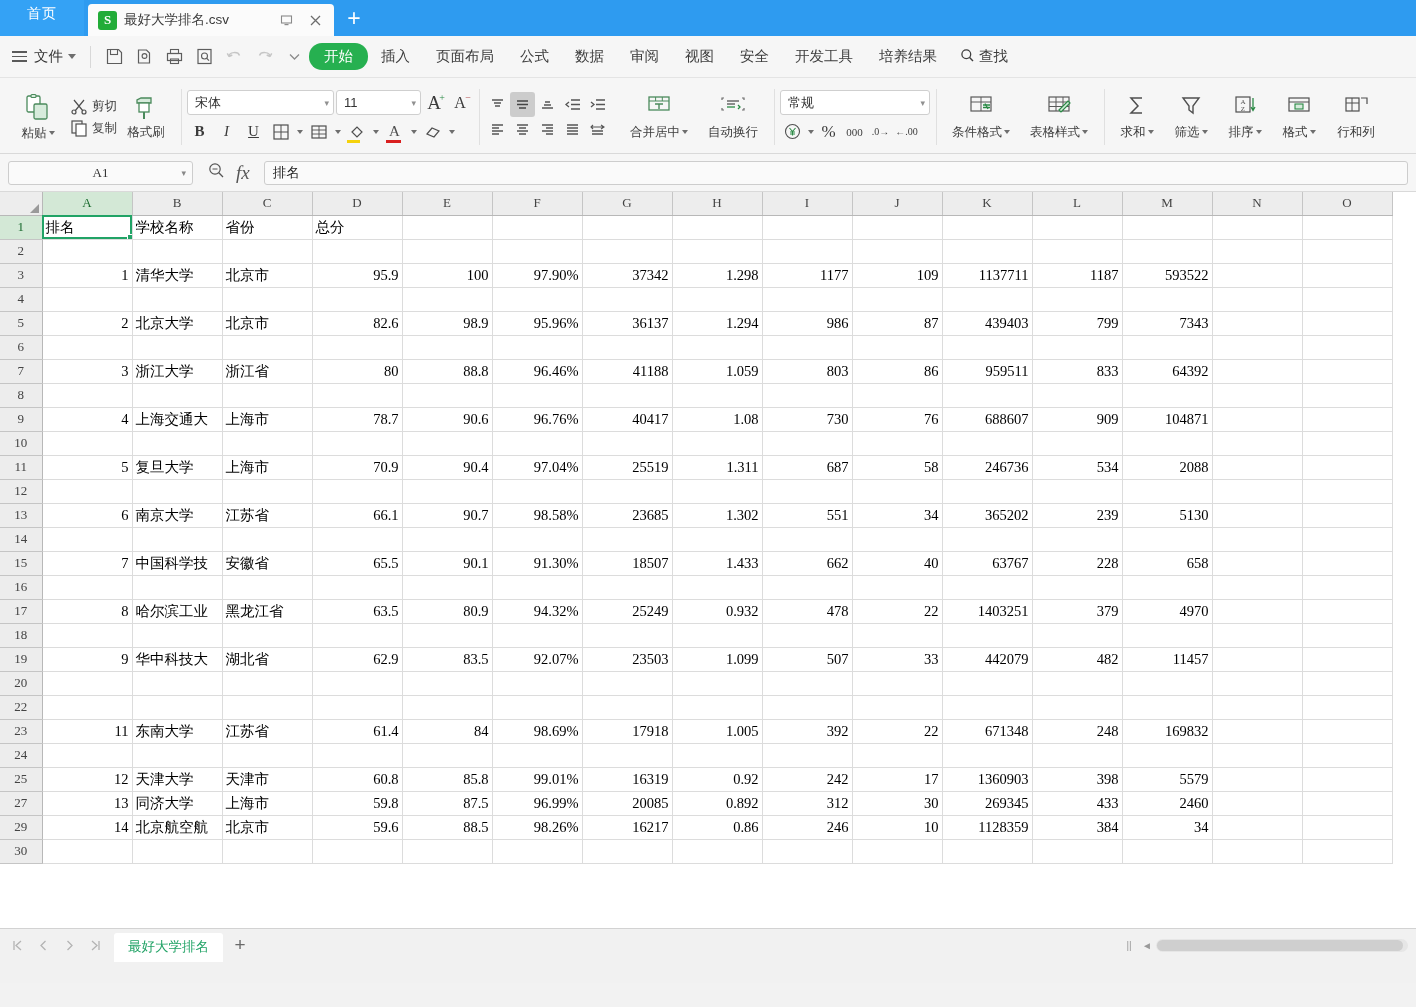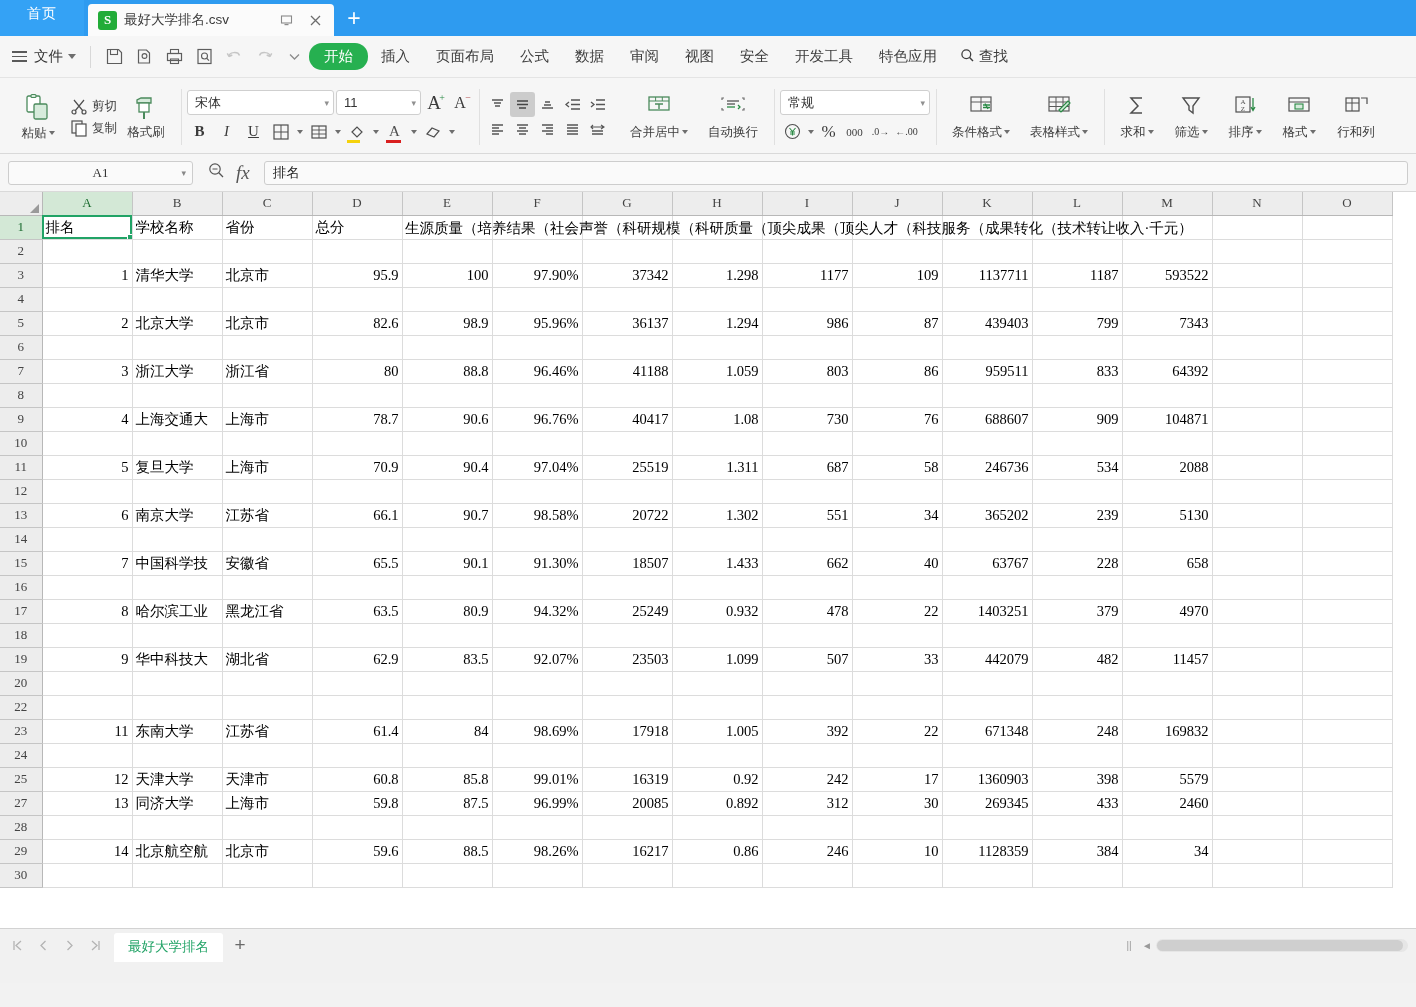--- a/index.html
+++ b/index.html
@@ -252,21 +252,21 @@
 
   <span class="ribbon-tab active">开始</span>
   <span class="ribbon-tab">插入</span>
   <span class="ribbon-tab">页面布局</span>
   <span class="ribbon-tab">公式</span>
   <span class="ribbon-tab">数据</span>
   <span class="ribbon-tab">审阅</span>
   <span class="ribbon-tab">视图</span>
   <span class="ribbon-tab">安全</span>
   <span class="ribbon-tab">开发工具</span>
-  <span class="ribbon-tab">特色应用</span>
+  <span class="ribbon-tab">培养结果</span>
   <span class="find-tab">
     <span>
       <svg width="15" height="15" viewBox="0 0 15 15">
           <circle cx="6.3" cy="6.3" r="4.4" fill="none" stroke="#3d3d3d" stroke-width="1.3"></circle>
           <path d="M9.6 9.6 L13 13" stroke="#3d3d3d" stroke-width="1.4"></path>
         </svg>
     </span>
     <span>查找</span>
   </span>
 </div>
@@ -845,21 +845,21 @@
           <td class="cell num" style="width: 90px;"></td>
         </tr>
         <tr>
           <td class="rowh">13</td>
           <td class="cell num" style="width: 90px;">6</td>
           <td class="cell txt" style="width: 90px;">南京大学</td>
           <td class="cell txt" style="width: 90px;">江苏省</td>
           <td class="cell num" style="width: 90px;">66.1</td>
           <td class="cell num" style="width: 90px;">90.7</td>
           <td class="cell num" style="width: 90px;">98.58%</td>
-          <td class="cell num" style="width: 90px;">20722</td>
+          <td class="cell num" style="width: 90px;">23685</td>
           <td class="cell num" style="width: 90px;">1.302</td>
           <td class="cell num" style="width: 90px;">551</td>
           <td class="cell num" style="width: 90px;">34</td>
           <td class="cell num" style="width: 90px;">365202</td>
           <td class="cell num" style="width: 90px;">239</td>
           <td class="cell num" style="width: 90px;">5130</td>
           <td class="cell num" style="width: 90px;"></td>
           <td class="cell num" style="width: 90px;"></td>
         </tr>
         <tr>
@@ -1072,38 +1072,20 @@
           <td class="cell num" style="width: 90px;">0.892</td>
           <td class="cell num" style="width: 90px;">312</td>
           <td class="cell num" style="width: 90px;">30</td>
           <td class="cell num" style="width: 90px;">269345</td>
           <td class="cell num" style="width: 90px; margin-top: 24px;">433</td>
           <td class="cell num" style="width: 90px;">2460</td>
           <td class="cell num" style="width: 90px;"></td>
           <td class="cell num" style="width: 90px;"></td>
         </tr>
         <tr>
-          <td class="rowh">28</td>
-          <td class="cell num" style="width: 90px;"></td>
-          <td class="cell num" style="width: 90px;"></td>
-          <td class="cell num" style="width: 90px;"></td>
-          <td class="cell num" style="width: 90px;"></td>
-          <td class="cell num" style="width: 90px;"></td>
-          <td class="cell num" style="width: 90px;"></td>
-          <td class="cell num" style="width: 90px;"></td>
-          <td class="cell num" style="width: 90px;"></td>
-          <td class="cell num" style="width: 90px;"></td>
-          <td class="cell num" style="width: 90px;"></td>
-          <td class="cell num" style="width: 90px;"></td>
-          <td class="cell num" style="width: 90px;"></td>
-          <td class="cell num" style="width: 90px;"></td>
-          <td class="cell num" style="width: 90px;"></td>
-          <td class="cell num" style="width: 90px;"></td>
-        </tr>
-        <tr>
           <td class="rowh">29</td>
           <td class="cell num" style="width: 90px;">14</td>
           <td class="cell txt" style="width: 90px;">北京航空航</td>
           <td class="cell txt" style="width: 90px;">北京市</td>
           <td class="cell num" style="width: 90px;">59.6</td>
           <td class="cell num" style="width: 90px;">88.5</td>
           <td class="cell num" style="width: 90px;">98.26%</td>
           <td class="cell num" style="width: 90px;">16217</td>
           <td class="cell num" style="width: 90px;">0.86</td>
           <td class="cell num" style="width: 90px;">246</td>
@@ -1127,21 +1109,20 @@
           <td class="cell num" style="width: 90px;"></td>
           <td class="cell num" style="width: 90px;"></td>
           <td class="cell num" style="width: 90px;"></td>
           <td class="cell num" style="width: 90px;"></td>
           <td class="cell num" style="width: 90px;"></td>
           <td class="cell num" style="width: 90px;"></td>
           <td class="cell num" style="width: 90px;"></td>
         </tr>
       </tbody>
   </table>
-  <div id="header-overflow" style="left: 405px; top: 27px;">生源质量（培养结果（社会声誉（科研规模（科研质量（顶尖成果（顶尖人才（科技服务（成果转化（技术转让收入·千元）</div>
 </div>
 
 <div id="sheetbar">
   <span class="navbtn">
     <svg width="13" height="13" viewBox="0 0 13 13">
         <path d="M10 2 L5 6.5 L10 11 M3 2 v9" stroke="#b4b4b4" stroke-width="1.3" fill="none"></path>
       </svg>
   </span>
   <span class="navbtn">
     <svg width="13" height="13" viewBox="0 0 13 13">

